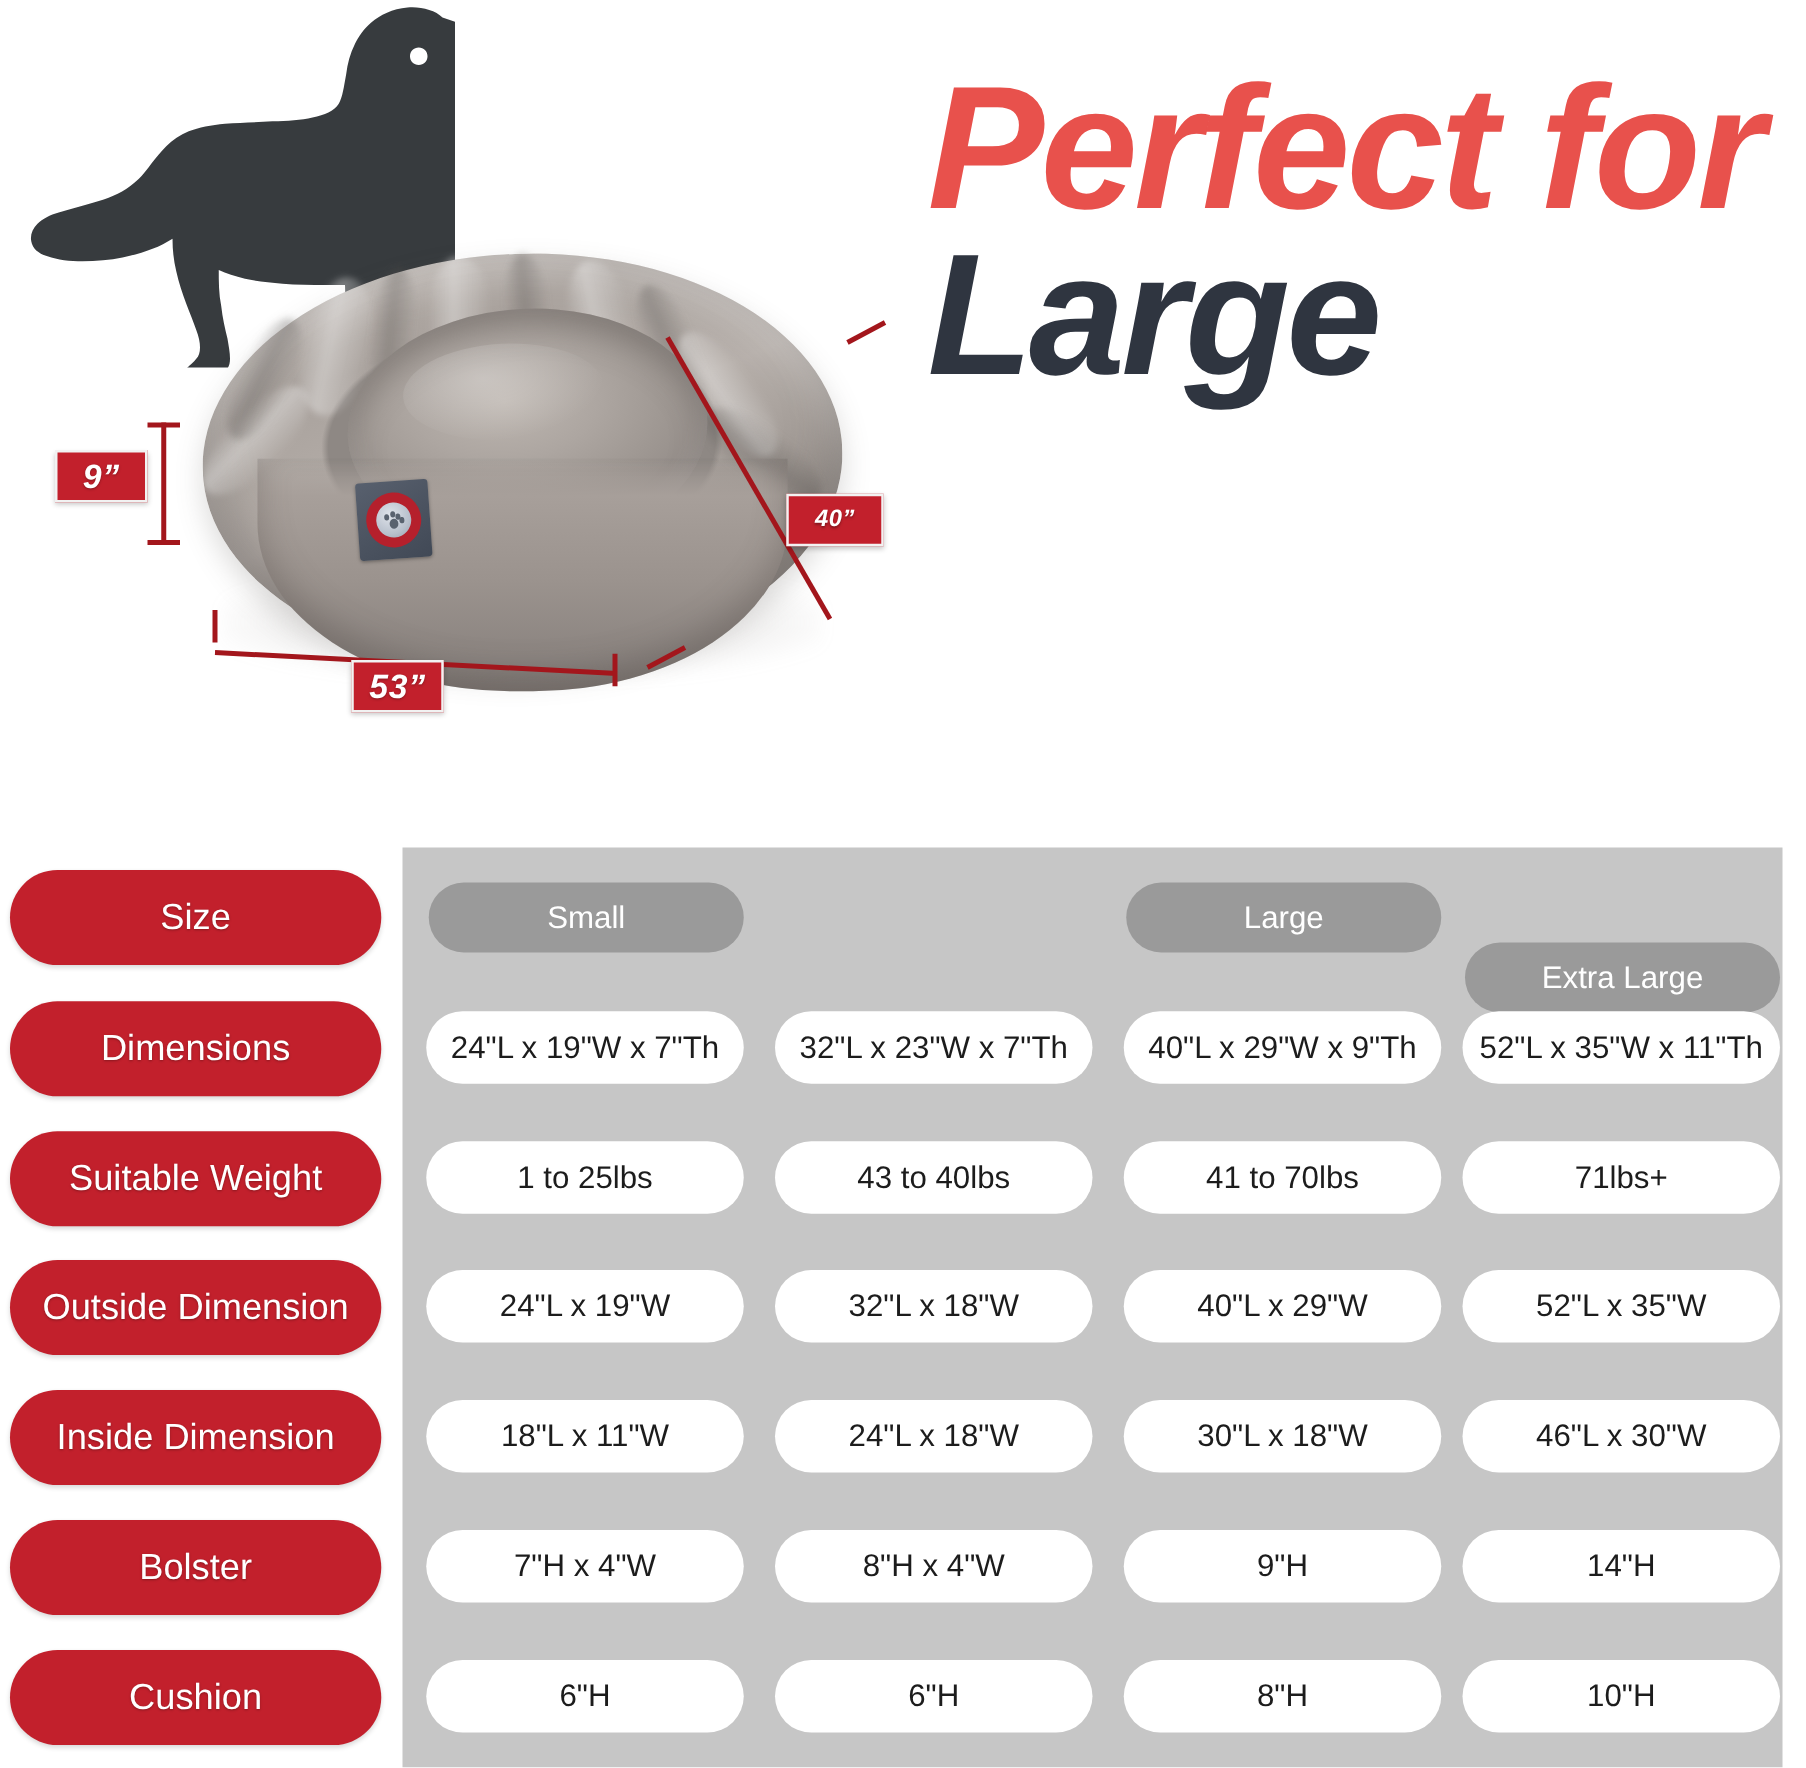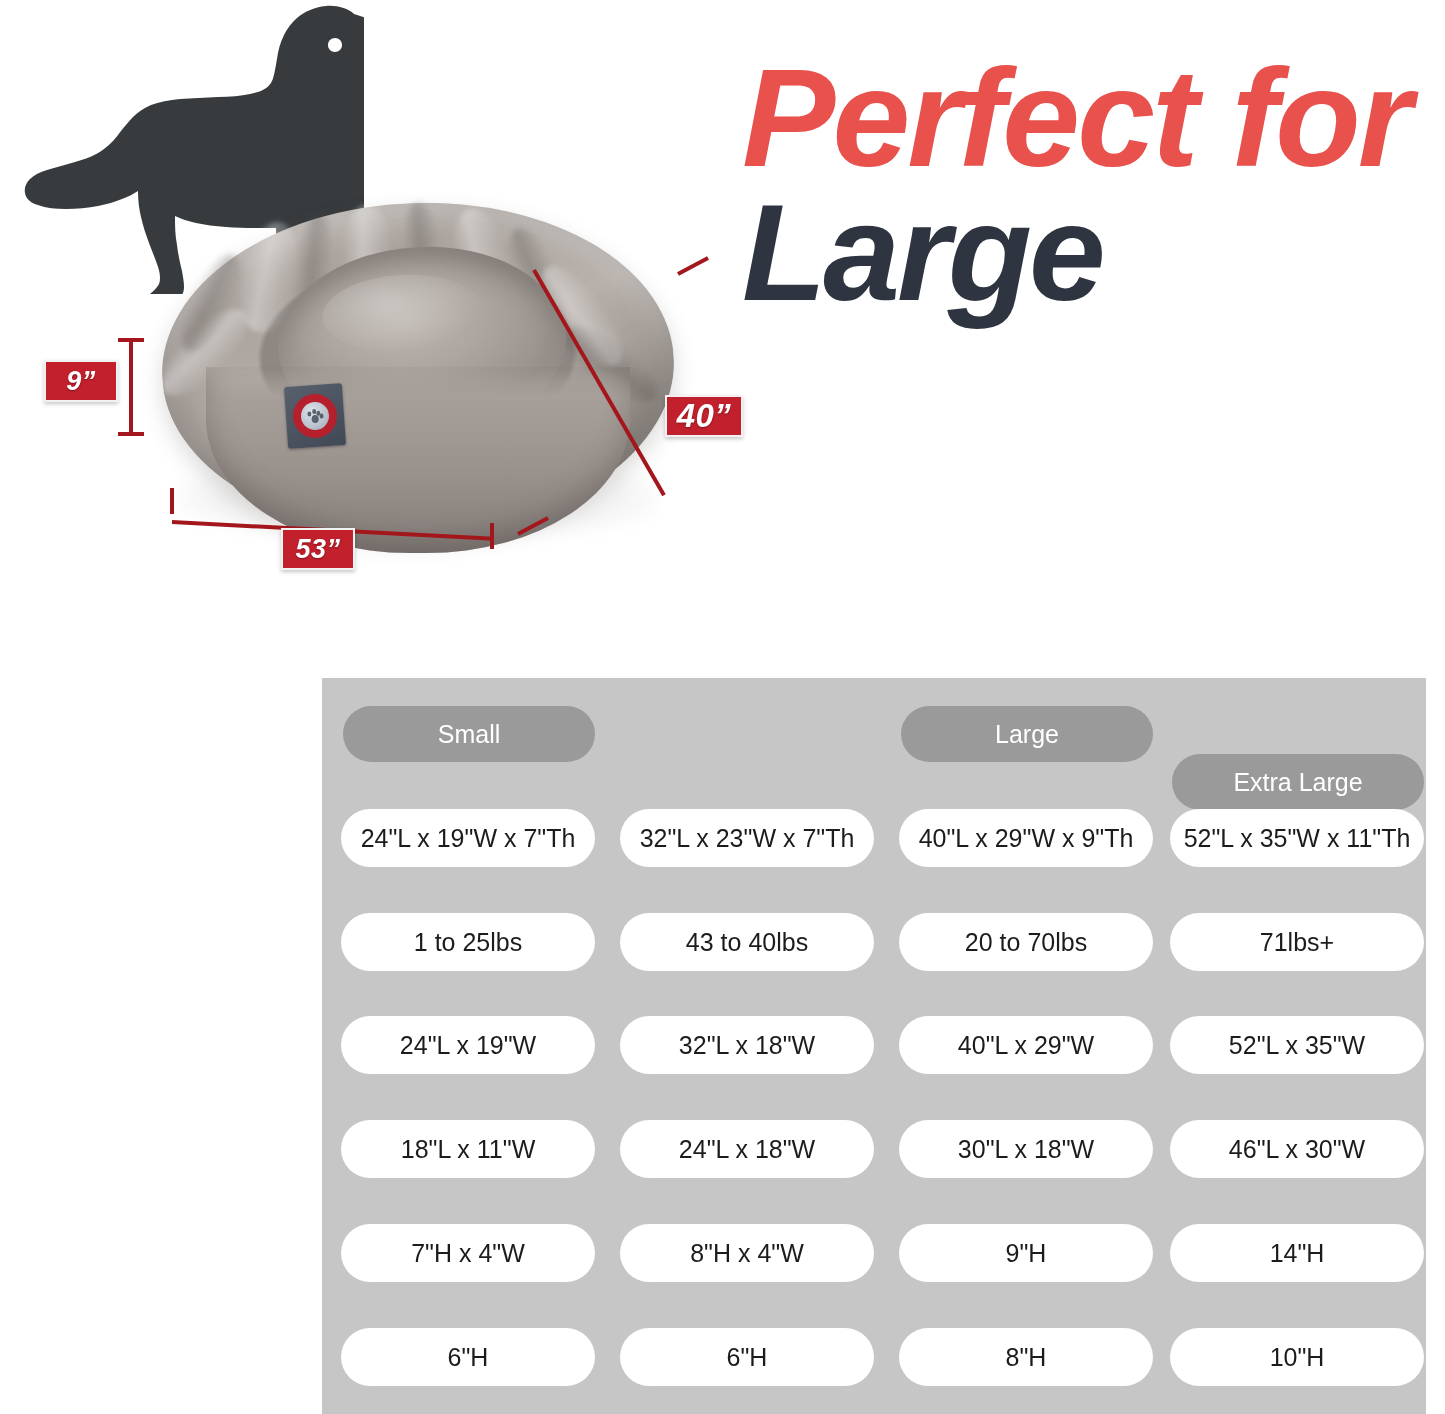--- a/index.html
+++ b/index.html
@@ -155,21 +155,21 @@
     letter-spacing: 0.5px;
     display: flex;
     align-items: center;
     justify-content: center;
     border: 2px solid #f2f2f2;
     box-shadow: 0 2px 4px rgba(0,0,0,0.22);
     text-shadow: 0 1px 2px rgba(0,0,0,0.35);
   }
   #badge-9  { left: 44px;  top: 360px; width: 74px;  height: 42px; font-size: 27px; }
   #badge-29 { left: 281px; top: 528px; width: 74px;  height: 42px; font-size: 27px; }
-  #badge-40 { left: 629px; top: 395px; width: 78px;  height: 42px; font-size: 33px; margin-left: 36px; }
+  #badge-40 { left: 629px; top: 395px; width: 78px;  height: 42px; font-size: 19px; }
 
   
   #headline {
     position: absolute;
     left: 742px;
     top: 54px;
     width: 700px;
     font-style: italic;
   }
   .hl-line {
@@ -325,33 +325,42 @@
 
   <div id="headline">
     <span class="hl-line" id="hl-perfect">Perfect for</span>
     <span class="hl-line" id="hl-large">Large</span>
   </div>
 </div>
 
 <div id="spec-section">
   <div id="spec-panel"></div>
 
+  <div id="label-column">
+    <div class="row-label" style="top:20px;">Size</div>
+    <div class="row-label" style="top:125px;">Dimensions</div>
+    <div class="row-label" style="top:229px;">Suitable Weight</div>
+    <div class="row-label" style="top:332px;">Outside Dimension</div>
+    <div class="row-label" style="top:436px;">Inside Dimension</div>
+    <div class="row-label" style="top:540px;">Bolster</div>
+    <div class="row-label" style="top:644px;">Cushion</div>
+  </div>
 
   <div class="cell-pill head" style="left:343px; top:30px;  width:252px;">Small</div>
   <div class="cell-pill head" style="left:901px; top:30px;  width:252px;">Large</div>
   <div class="cell-pill head" style="left:1172px;top:30px;  width:252px;margin-top:48px;">Extra Large</div>
 
   <div class="cell-pill value" style="left:341px; top:133px; width:254px;">24"L x 19"W x 7"Th</div>
   <div class="cell-pill value" style="left:620px; top:133px; width:254px;">32"L x 23"W x 7"Th</div>
   <div class="cell-pill value" style="left:899px; top:133px; width:254px;">40"L x 29"W x 9"Th</div>
   <div class="cell-pill value" style="left:1170px;top:133px; width:254px;">52"L x 35"W x 11"Th</div>
 
   <div class="cell-pill value" style="left:341px; top:237px; width:254px;">1 to 25lbs</div>
   <div class="cell-pill value" style="left:620px; top:237px; width:254px;">43 to 40lbs</div>
-  <div class="cell-pill value" style="left:899px; top:237px; width:254px;">20 to 70lbs</div>
+  <div class="cell-pill value" style="left:899px; top:237px; width:254px;">41 to 70lbs</div>
   <div class="cell-pill value" style="left:1170px;top:237px; width:254px;">71lbs+</div>
 
   <div class="cell-pill value" style="left:341px; top:340px; width:254px;">24"L x 19"W</div>
   <div class="cell-pill value" style="left:620px; top:340px; width:254px;">32"L x 18"W</div>
   <div class="cell-pill value" style="left:899px; top:340px; width:254px;">40"L x 29"W</div>
   <div class="cell-pill value" style="left:1170px;top:340px; width:254px;">52"L x 35"W</div>
 
   <div class="cell-pill value" style="left:341px; top:444px; width:254px;">18"L x 11"W</div>
   <div class="cell-pill value" style="left:620px; top:444px; width:254px;">24"L x 18"W</div>
   <div class="cell-pill value" style="left:899px; top:444px; width:254px;">30"L x 18"W</div>

